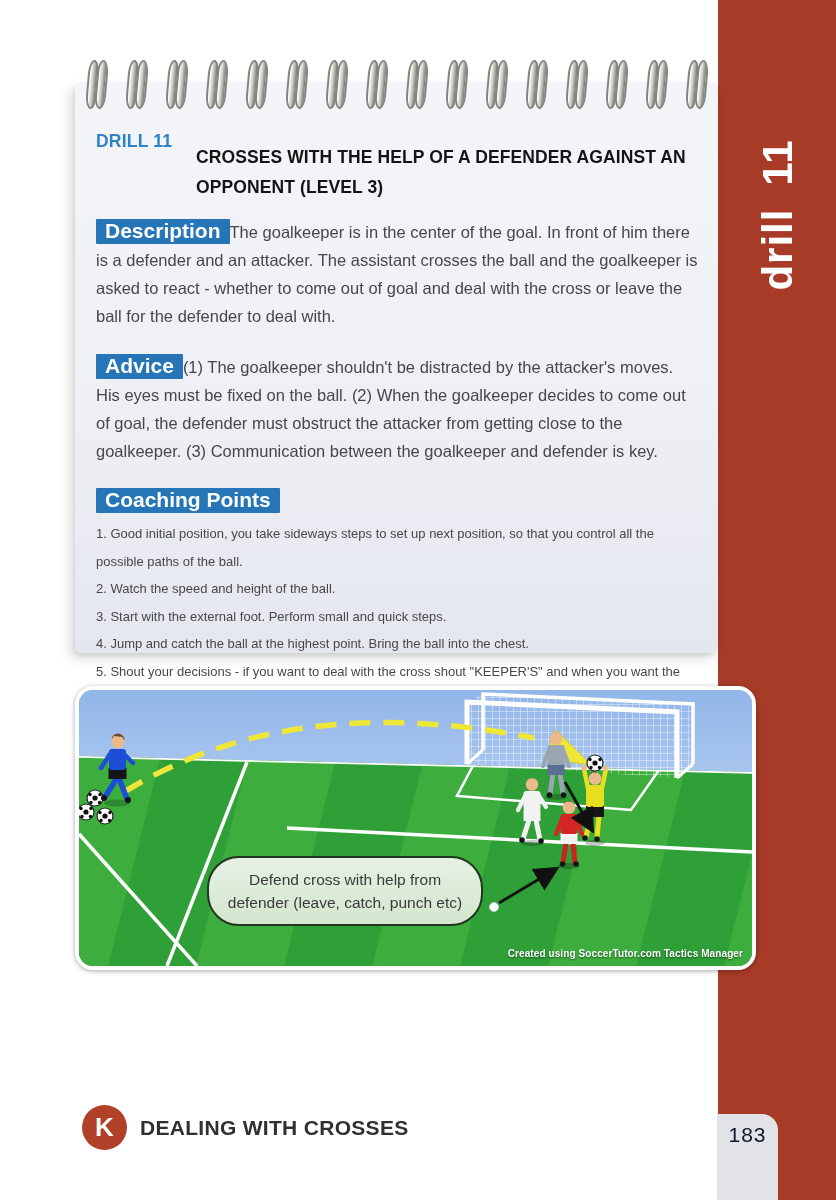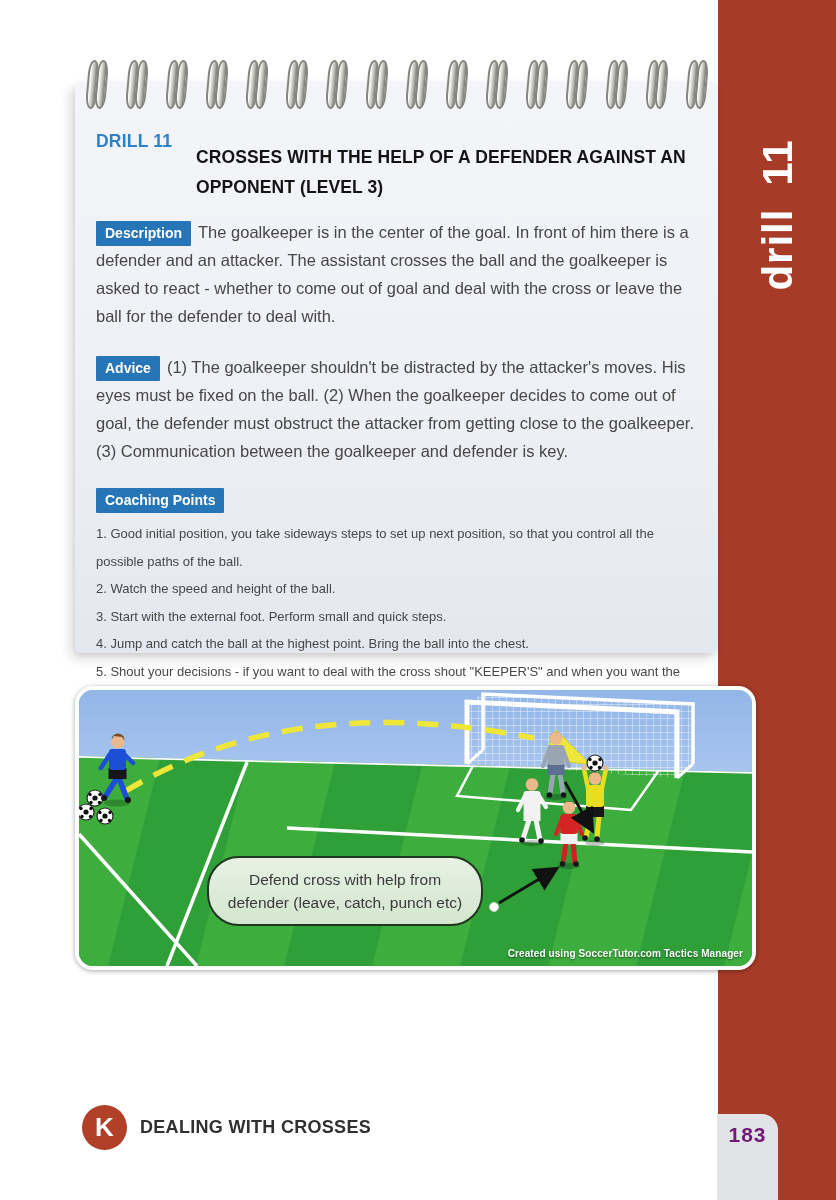--- a/index.html
+++ b/index.html
@@ -21,21 +21,21 @@
     font-size:42px;font-weight:bold;color:#ffffff;
     letter-spacing:1px;word-spacing:10px;
   }
   
   .page-tab{
     position:absolute;left:717px;top:1114px;width:61px;height:86px;
     background:#e2e3e6;border-top-right-radius:16px;
     text-align:center;
   }
   .page-tab .num{
-    display:block;margin-top:9px;font-size:21px;font-weight:bold;color:#701a75;
+    display:block;margin-top:9px;font-size:21px;font-weight:normal;color:#0f172a;
     letter-spacing:1px;
   }
   
   .pad{
     position:absolute;left:75px;top:82px;width:643px;height:571px;
     background:linear-gradient(180deg,#f4f5f9 0%,#eef0f5 55%,#e5e7ef 100%);
     border-radius:6px;
     box-shadow:-5px 6px 12px rgba(0,0,0,.14), 0 2px 4px rgba(0,0,0,.08);
   }
   .spirals{
@@ -60,21 +60,21 @@
   }
   .drill-title{
     flex:1;font-size:17.5px;font-weight:bold;color:#141414;line-height:30px;
     letter-spacing:.1px;
     margin-top:16px;
   }
   
   .para{font-size:16.5px;line-height:28px;margin:0 0 23px 0;color:#474747;}
   .tag{
     display:inline-block;background:#2575b7;color:#ffffff;font-weight:bold;
-    font-size:14px;line-height:22px;padding:1px 9px 2px;margin-right:7px;
+    font-size:21px;line-height:22px;padding:1px 9px 2px;
     border-radius:1px;
   }
   .cp-tag{margin-bottom:7px;}
   .cp-line{font-size:13px;line-height:27.5px;color:#474747;}
   
   .diagram{
     position:absolute;left:75px;top:686px;width:673px;height:276px;
     border:4px solid #ffffff;border-radius:18px;overflow:hidden;
     box-shadow:0 1px 5px rgba(0,0,0,.35);background:#9dbfec;z-index:2;
   }
@@ -94,21 +94,21 @@
   }
   
   .footer-badge{
     position:absolute;left:82px;top:1105px;width:45px;height:45px;
     border-radius:50%;background:#b04028;
     display:flex;align-items:center;justify-content:center;
   }
   .footer-badge span{color:#fff;font-weight:bold;font-size:26px;}
   .footer-title{
     position:absolute;left:140px;top:1105px;height:45px;line-height:45px;
-    font-size:18px;font-weight:bold;color:#303030;letter-spacing:.3px;
+    font-size:21px;font-weight:bold;color:#303030;letter-spacing:.3px;
   }
 </style>
 </head>
 <body>
 
 <div class="sidebar"></div>
 <div class="sidebar-label">drill 11</div>
 
 <div class="pad">
   <div class="pad-content">

